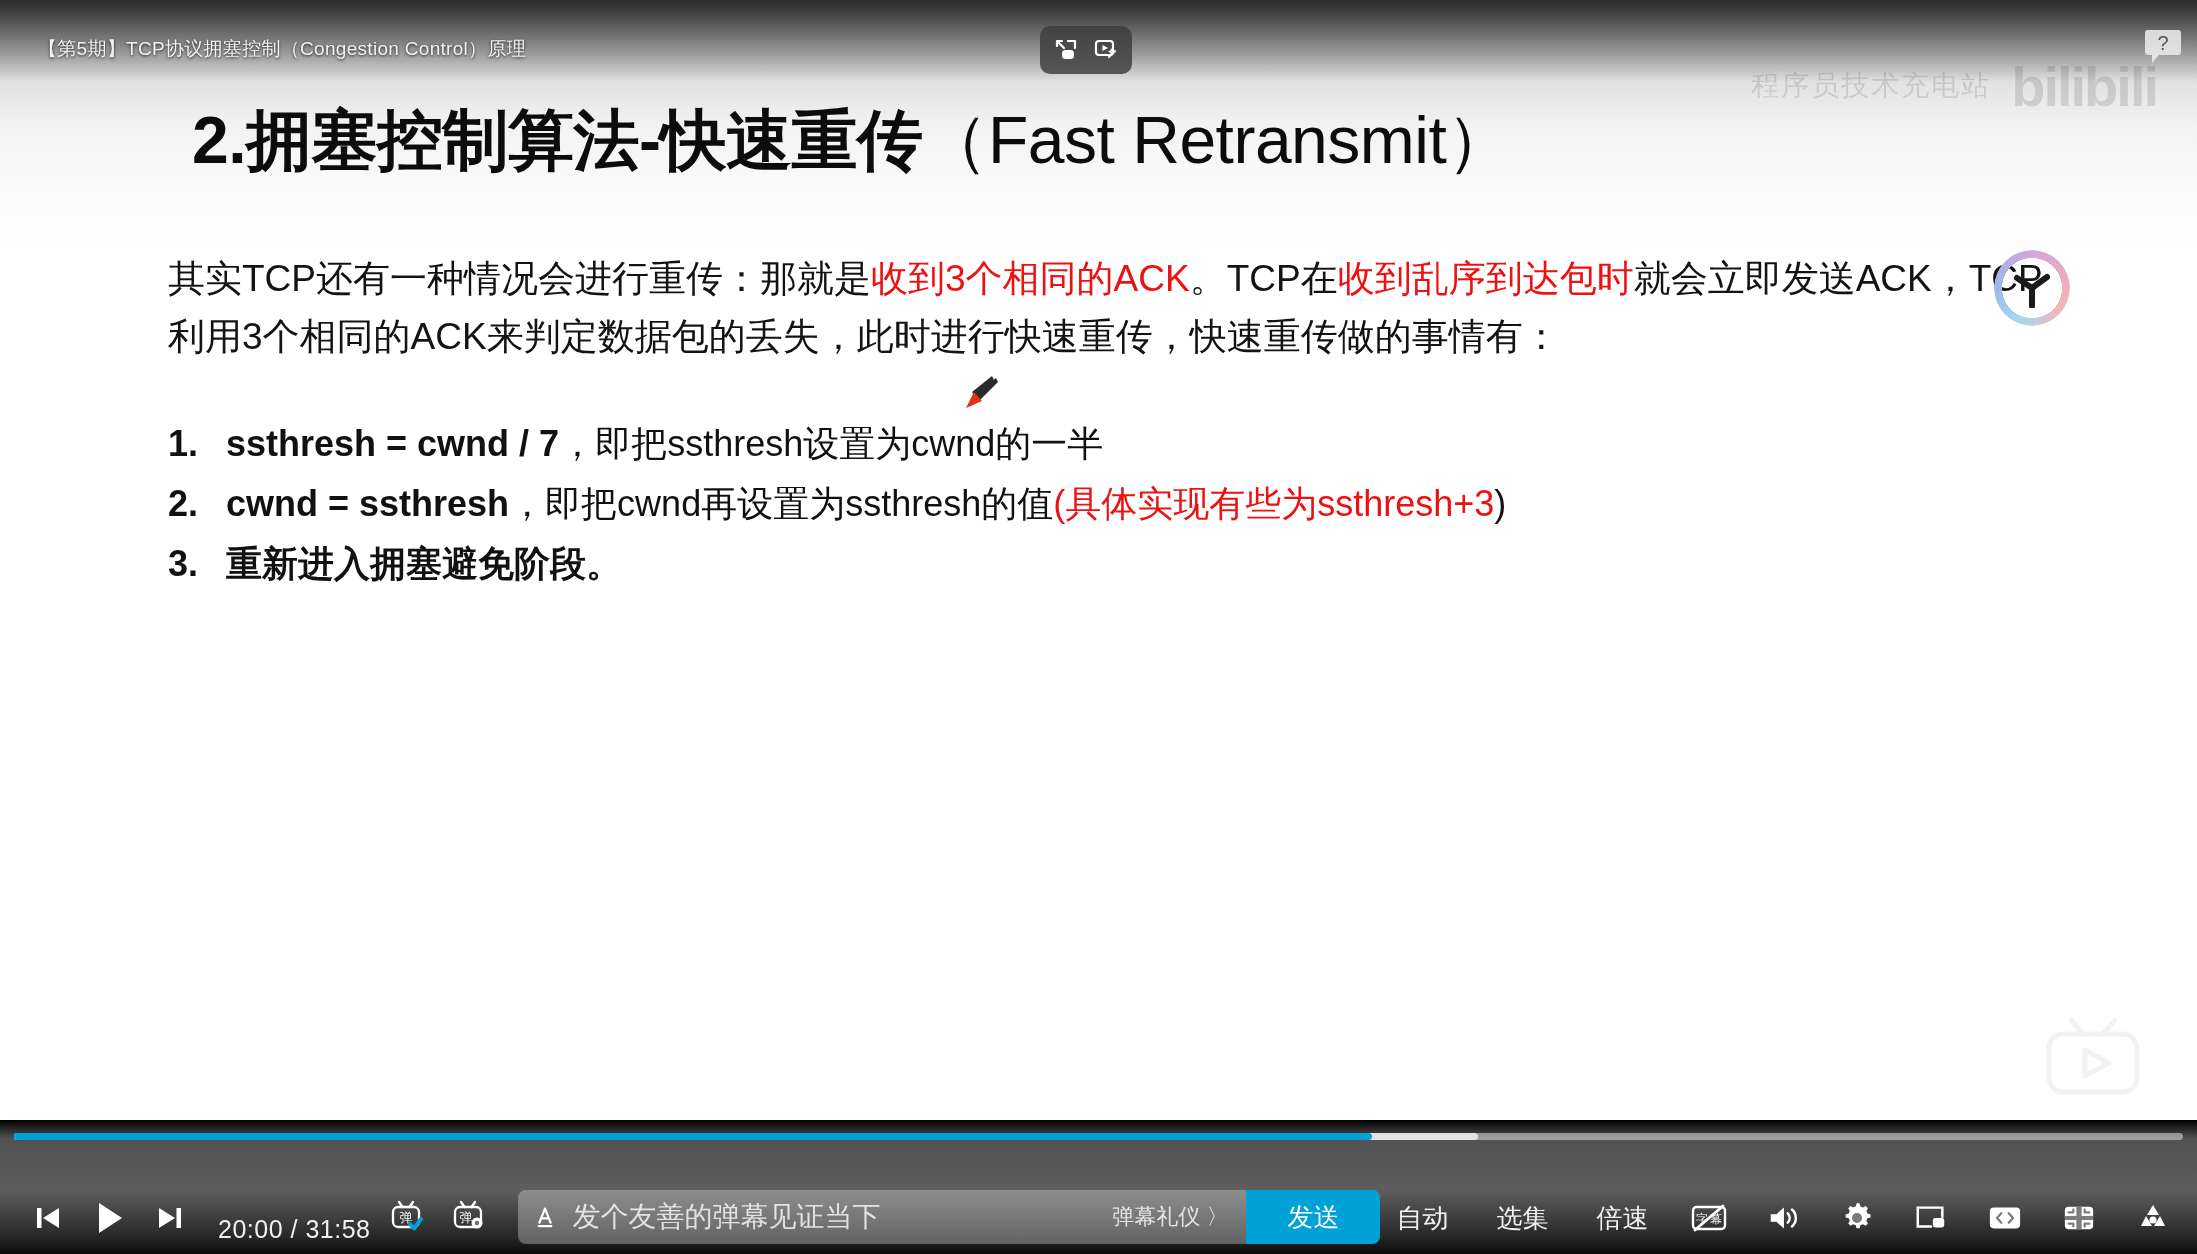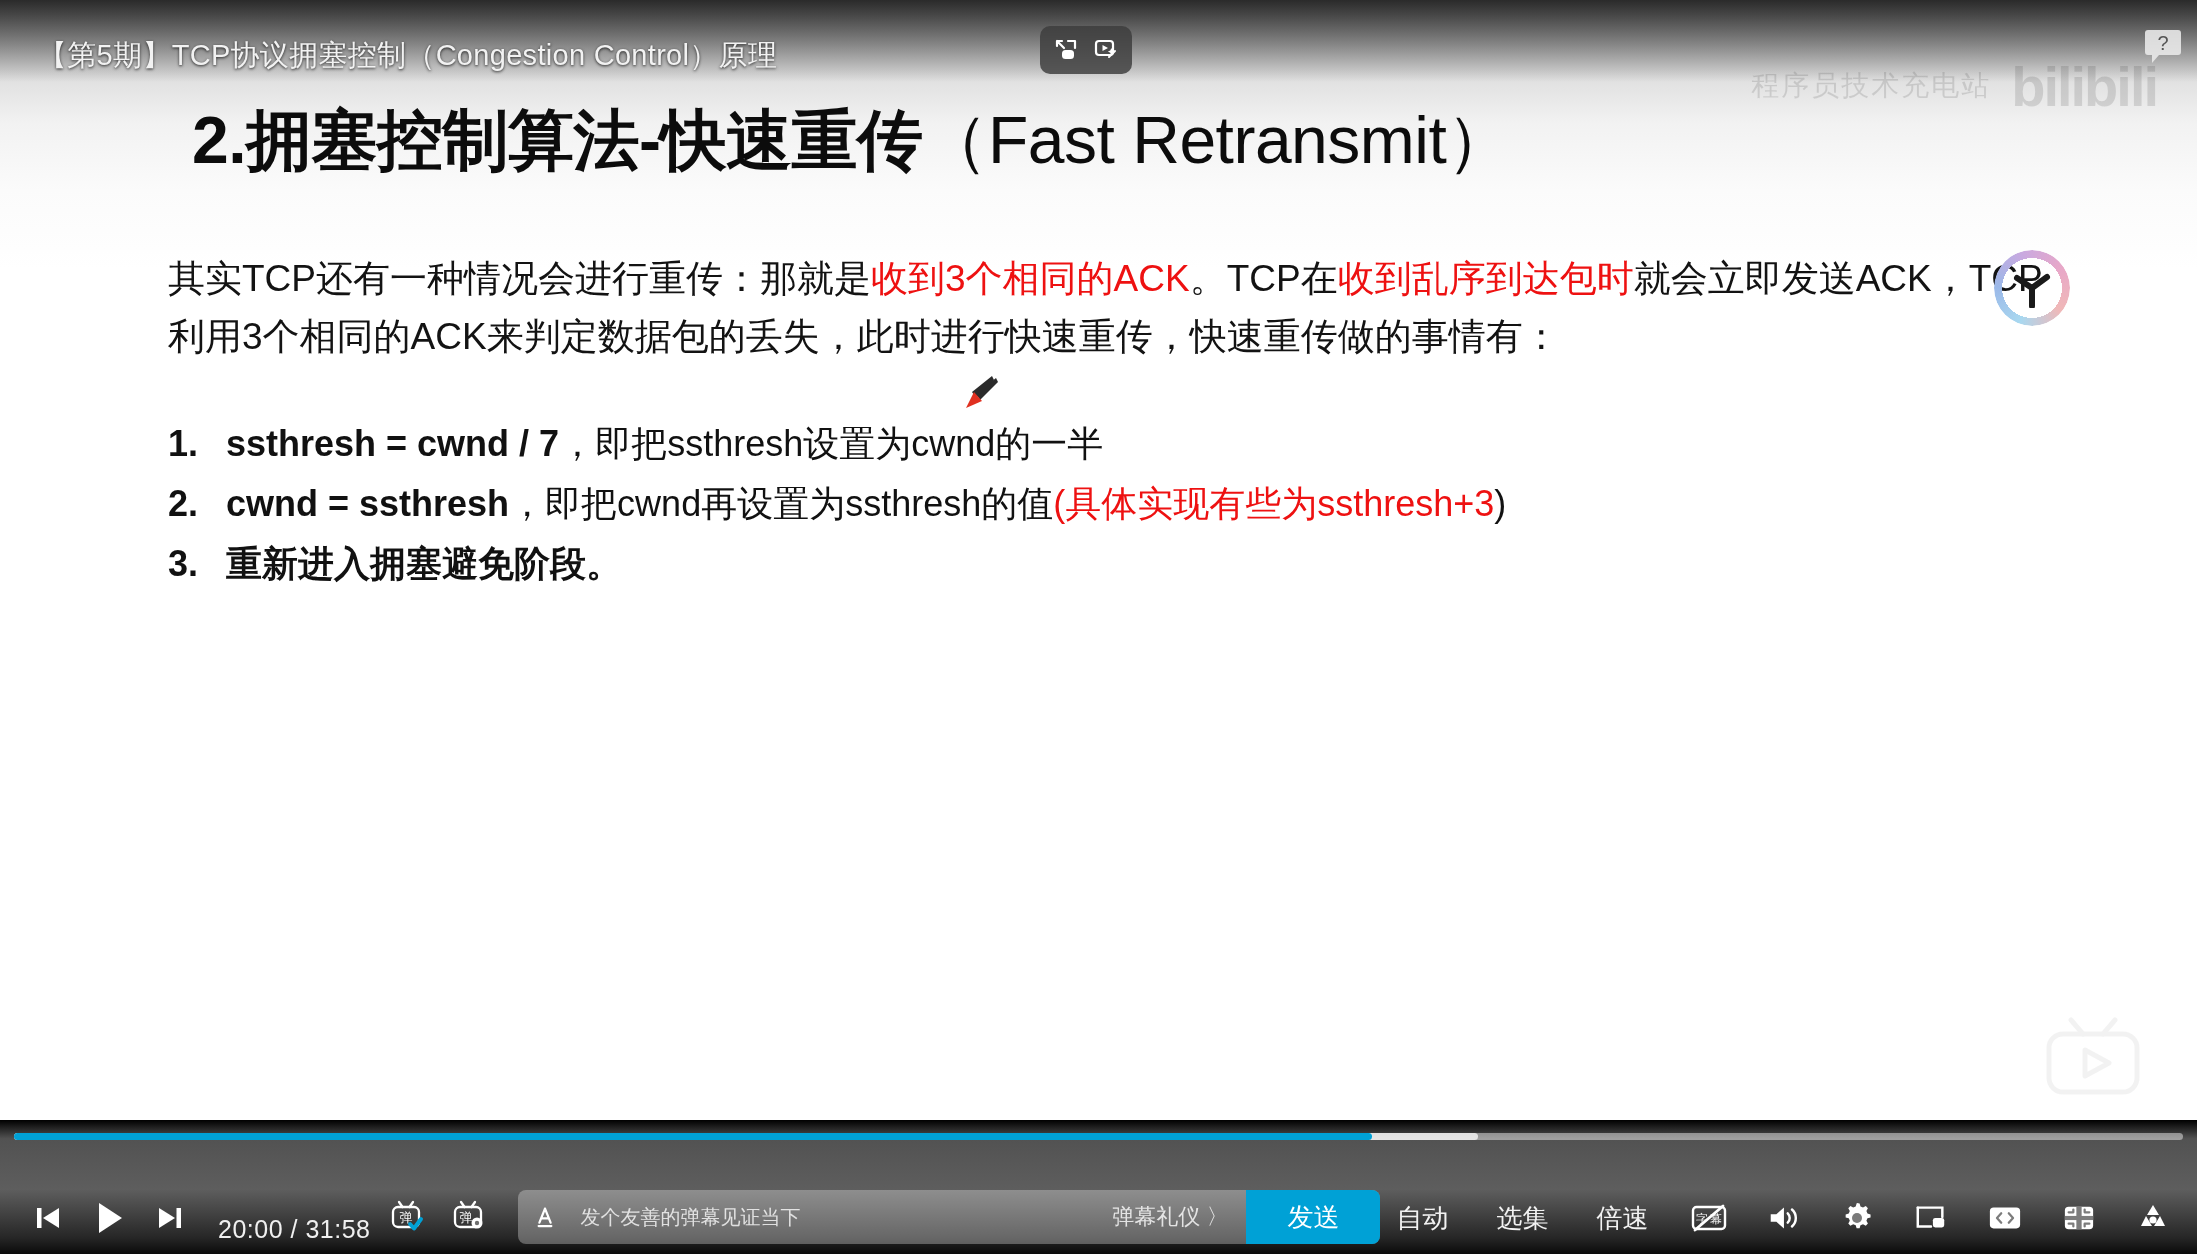--- a/index.html
+++ b/index.html
@@ -9,21 +9,21 @@
   .player { position:relative; width:2197px; height:1254px; background:#000; overflow:hidden; }
 
   
   .topbar {
     position:absolute; top:0; left:0; width:100%; height:82px;
     background:linear-gradient(to bottom, rgba(30,30,30,0.92) 0%, rgba(40,40,40,0.0) 100%);
     z-index:40; pointer-events:none;
   }
   .topbar-title {
     position:absolute; left:38px; top:36px;
-    font-size:29px; color:#f2f2f2; letter-spacing:0.3px; white-space:nowrap;
+    font-size:19px; color:#f2f2f2; letter-spacing:0.3px; white-space:nowrap;
     text-shadow:0 1px 3px rgba(0,0,0,.8);
   }
   .top-tools {
     position:absolute; left:1040px; top:26px;
     display:flex; align-items:center; gap:6px;
     background:rgba(60,60,60,.82); border-radius:10px; padding:7px 9px;
     pointer-events:auto; z-index:45;
   }
   .top-tools .tbtn { width:34px; height:34px; display:flex; align-items:center; justify-content:center; cursor:pointer; border-radius:6px; }
 
@@ -125,21 +125,21 @@
     display:flex; align-items:center; height:54px; margin-left:14px;
     border-radius:8px; overflow:hidden; background:rgba(255,255,255,.30);
     width:862px;
   }
   .dm-style-btn {
     width:54px; height:54px; display:flex; align-items:center; justify-content:center;
     cursor:pointer; color:rgba(255,255,255,.92);
   }
   .dm-input {
     flex:1; height:66px; border:none; outline:none; background:transparent;
-    color:#fff; font-size:20px; font-family:inherit;margin-left:8px;
+    color:#fff; font-size:28px; font-family:inherit;
   }
   .dm-input::placeholder { color:rgba(255,255,255,.78); }
   .dm-etiquette {
     font-size:22px; color:rgba(255,255,255,.80); padding:0 18px; white-space:nowrap; cursor:pointer;
   }
   .dm-send {
     width:134px; height:54px; background:#00a1d6; color:#fff; border:none; cursor:pointer;
     font-size:26px; font-family:inherit; display:flex; align-items:center; justify-content:center;
   }
 

